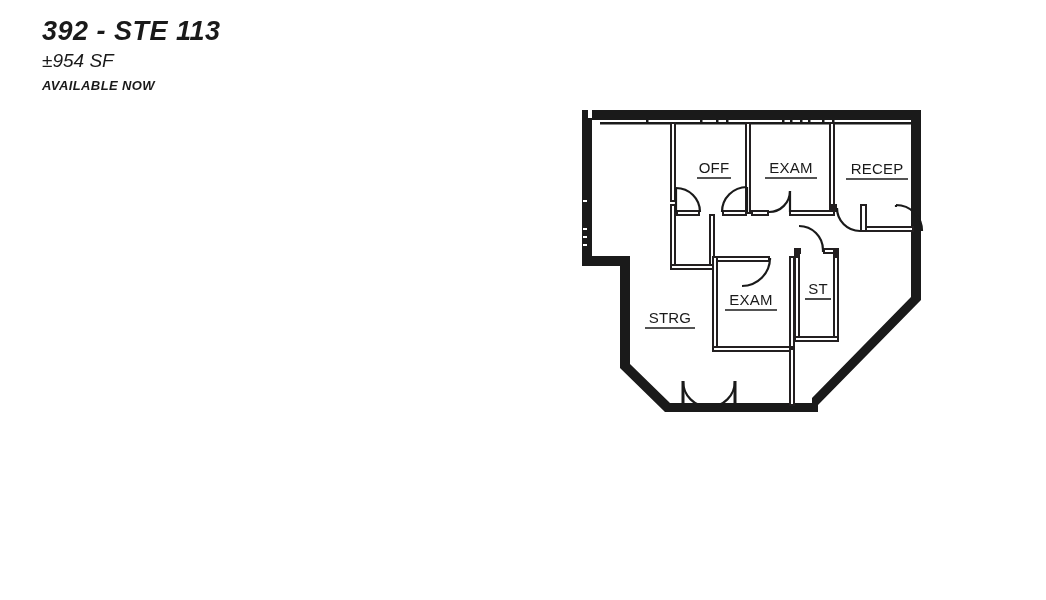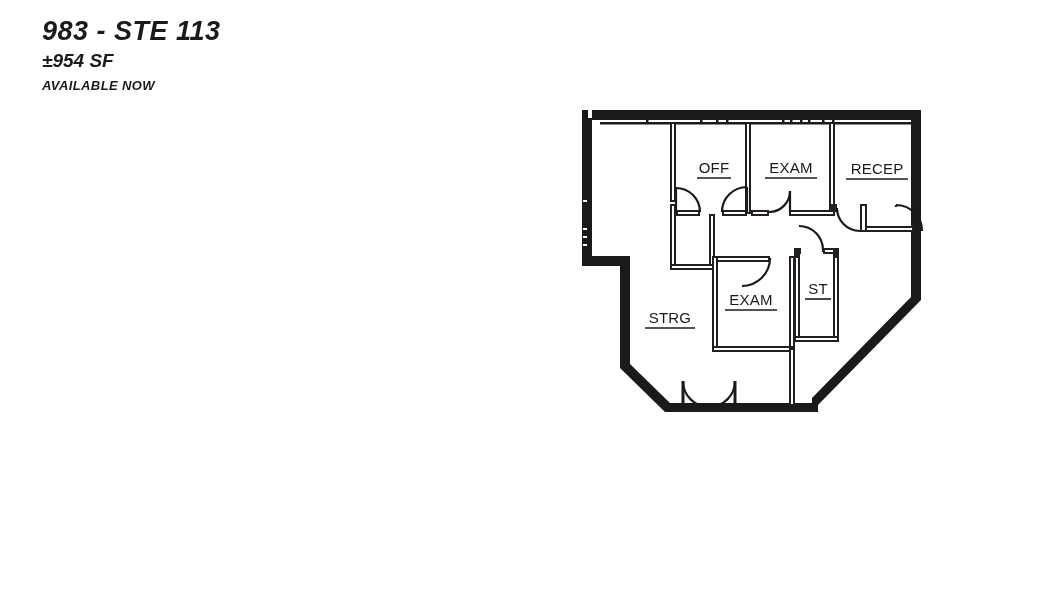--- a/index.html
+++ b/index.html
@@ -27,21 +27,21 @@
     letter-spacing:0.5px;
     color:#1a1a1a;
     line-height:1.12;
     margin:0;
     white-space:nowrap;
   }
   .suite-area{
     font-family:"Liberation Sans", sans-serif;
     font-size:19px;
     font-style:italic;
-    font-weight:700;
+    font-weight:400;
     color:#1a1a1a;
     line-height:1.3;
     margin:3px 0 0 0;
     white-space:nowrap;
   }
   .suite-status{
     font-family:"Liberation Sans", sans-serif;
     font-size:13px;
     font-weight:bold;
     font-style:italic;
@@ -69,21 +69,21 @@
     dominant-baseline:alphabetic;
     letter-spacing:0.2px;
   }
 </style>
 </head>
 <body>
 
 <div id="page">
 
   <div class="title-block">
-    <div class="suite-title">983 - STE 113</div>
+    <div class="suite-title">392 - STE 113</div>
     <div class="suite-area">±954 SF</div>
     <div class="suite-status">AVAILABLE NOW</div>
   </div>
 
   <div class="plan-wrap">
     <svg class="plan-svg" width="1046" height="600" viewBox="0 0 1046 600" xmlns="http://www.w3.org/2000/svg">
 
       <path fill="#1a1a1a" fill-rule="evenodd" d="
               M 582,110
               L 921,110

